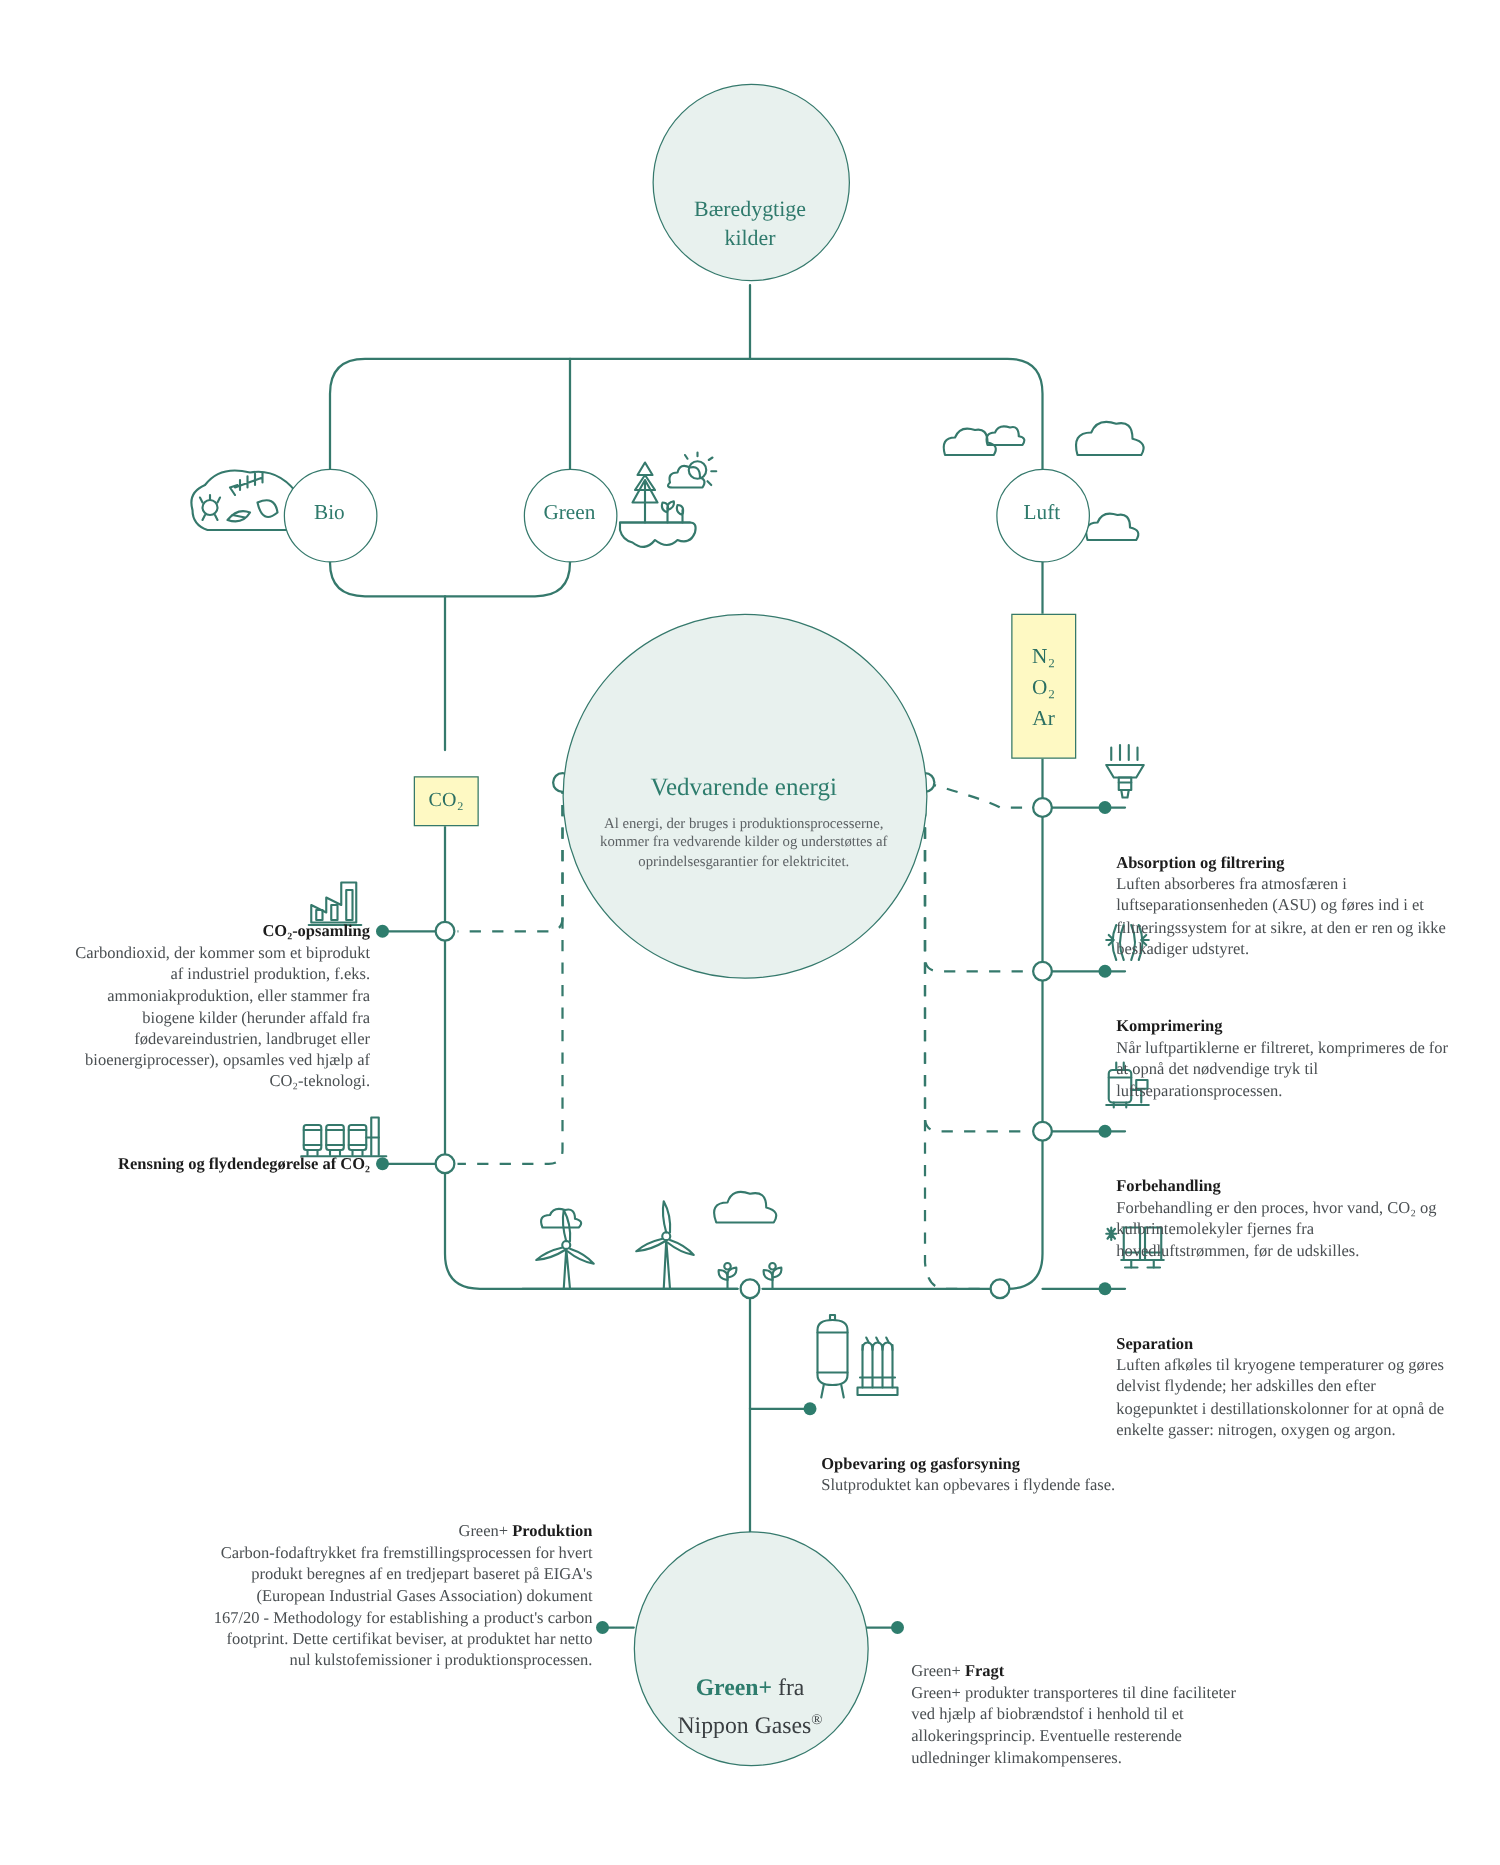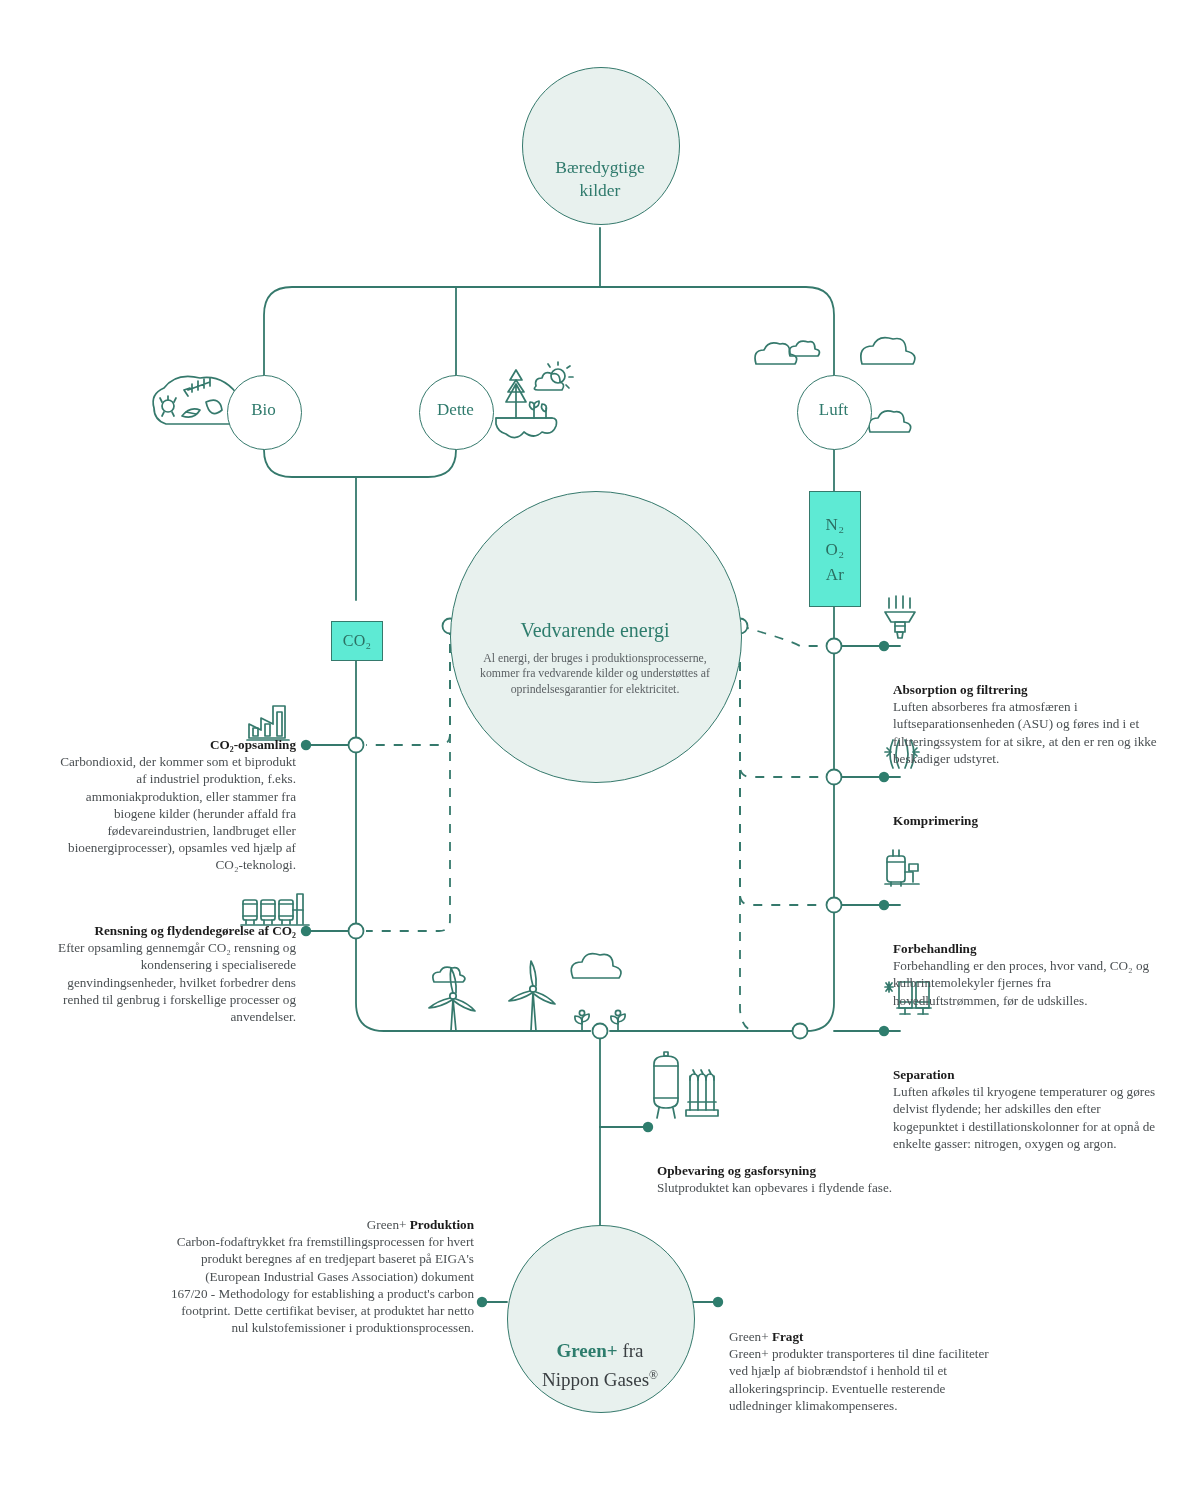--- a/index.html
+++ b/index.html
@@ -11,21 +11,21 @@
   .txt b, .hd{color:#1c1c1c;font-weight:bold;}
   .right-al{text-align:right;}
   .left-al{text-align:left;margin-top:44px;}
 
   .nodelabel{position:absolute;text-align:center;color:#2e7d6d;}
 
   .circ-title{font-size:20px;line-height:26px;color:#2e7d6d;font-weight:normal;}
   .circ-sub{font-size:11.8px;line-height:15.4px;color:#5c6164;}
 
   .badge{position:absolute;border:1.6px solid #35796c;display:flex;align-items:center;
-         justify-content:center;color:#2b6f62;background:#5eead4;}
+         justify-content:center;color:#2b6f62;background:#fef9c3;}
   .co2box{font-size:16px;letter-spacing:.2px;}
   .gasbox{flex-direction:column;font-size:17px;line-height:25px;letter-spacing:.3px;}
 
   .srcname{font-size:17px;color:#2f7a6c;}
   .greenplus{font-size:19px;line-height:25px;color:#3a3f42;margin-top:46px;}
   .greenplus .gp{color:#2e7d6d;font-weight:bold;}
   sup{font-size:.62em;vertical-align:super;}
 </style>
 </head>
 <body>
@@ -258,21 +258,21 @@
     <div>Bæredygtige</div>
     <div>kilder</div>
   </div>
 
   <div style="position:absolute;left:227px;top:375px;width:73px;height:73px;border-radius:50%;
               background:#fff;border:1.6px solid #35796c;"></div>
   <div class="nodelabel srcname" style="left:227px;top:400px;width:73px;">Bio</div>
 
   <div style="position:absolute;left:419px;top:375px;width:73px;height:73px;border-radius:50%;
               background:#fff;border:1.6px solid #35796c;"></div>
-  <div class="nodelabel srcname" style="left:419px;top:400px;width:73px;">Dette</div>
+  <div class="nodelabel srcname" style="left:419px;top:400px;width:73px;">Green</div>
 
   <div style="position:absolute;left:797px;top:375px;width:73px;height:73px;border-radius:50%;
               background:#fff;border:1.6px solid #35796c;"></div>
   <div class="nodelabel srcname" style="left:797px;top:400px;width:73px;">Luft</div>
 
   <div class="badge co2box" style="left:331px;top:600px;width:50px;height:38px;margin-top:21px;">
     <span>CO₂</span>
   </div>
 
   <div class="badge gasbox" style="left:809px;top:491px;width:50px;height:114px;">
@@ -286,30 +286,30 @@
   <div class="circ-title" style="position:absolute;left:465px;top:617px;width:260px;text-align:center;">Vedvarende energi</div>
   <div class="circ-sub" style="position:absolute;left:474px;top:651px;width:242px;text-align:center;">Al energi, der bruges i produktionsprocesserne, kommer fra vedvarende kilder og understøttes af oprindelsesgarantier for elektricitet.</div>
 
   <div class="txt right-al" style="left:60px;top:736px;width:236px;">
     <div class="hd">CO₂-opsamling</div>
     <div>Carbondioxid, der kommer som et biprodukt af industriel produktion, f.eks. ammoniakproduktion, eller stammer fra biogene kilder (herunder affald fra fødevareindustrien, landbruget eller bioenergiprocesser), opsamles ved hjælp af CO₂-teknologi.</div>
   </div>
 
   <div class="txt right-al" style="left:46px;top:922px;width:250px;">
     <div class="hd">Rensning og flydendegørelse af CO₂</div>
-    <div>Efter opsamling gennemgår CO₂ rensning og kondensering i specialiserede genvindingsenheder, hvilket forbedrer dens renhed til genbrug i forskellige processer og anvendelser.</div>
   </div>
 
   <div class="txt left-al" style="left:893px;top:637px;width:264px;">
     <div class="hd">Absorption og filtrering</div>
     <div>Luften absorberes fra atmosfæren i luftseparationsenheden (ASU) og føres ind i et filtreringssystem for at sikre, at den er ren og ikke beskadiger udstyret.</div>
   </div>
 
   <div class="txt left-al" style="left:893px;top:768px;width:272px;">
     <div class="hd">Komprimering</div>
+    <div>Når luftpartiklerne er filtreret, komprimeres de for at opnå det nødvendige tryk til luftseparationsprocessen.</div>
   </div>
 
   <div class="txt left-al" style="left:893px;top:896px;width:258px;">
     <div class="hd">Forbehandling</div>
     <div>Forbehandling er den proces, hvor vand, CO₂ og kulbrintemolekyler fjernes fra hovedluftstrømmen, før de udskilles.</div>
   </div>
 
   <div class="txt left-al" style="left:893px;top:1022px;width:266px;">
     <div class="hd">Separation</div>
     <div>Luften afkøles til kryogene temperaturer og gøres delvist flydende; her adskilles den efter kogepunktet i destillationskolonner for at opnå de enkelte gasser: nitrogen, oxygen og argon.</div>

